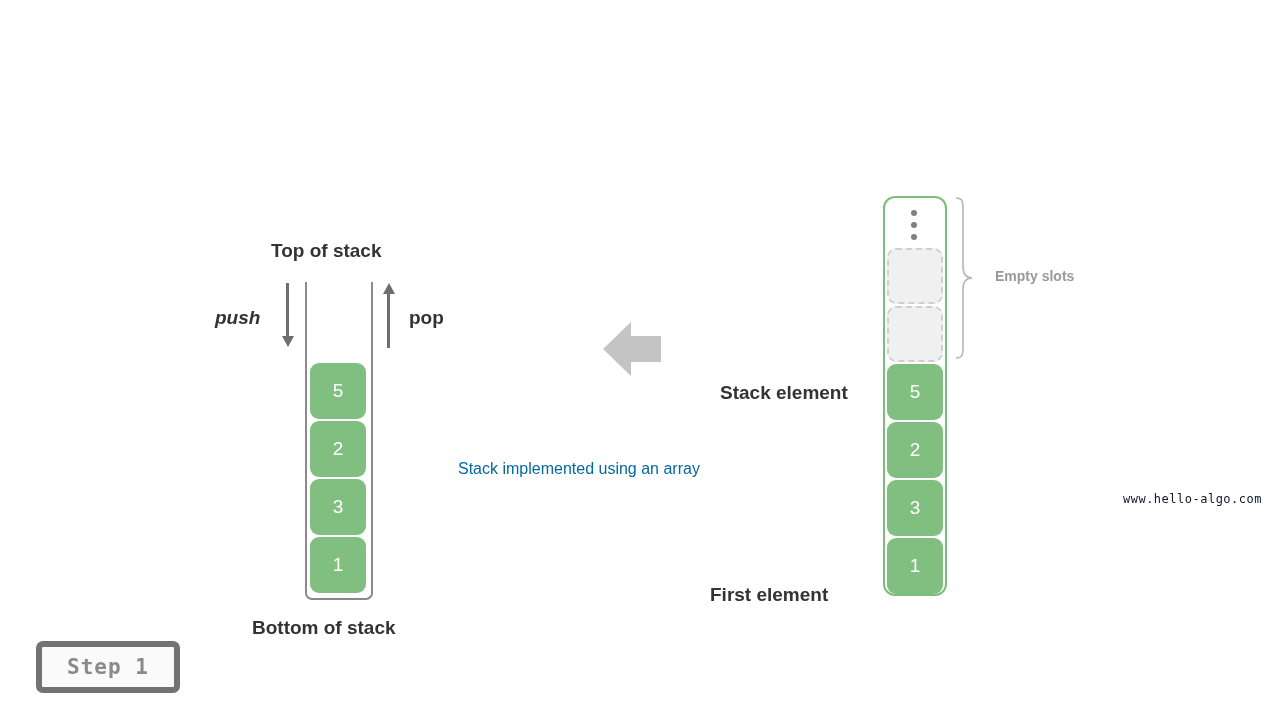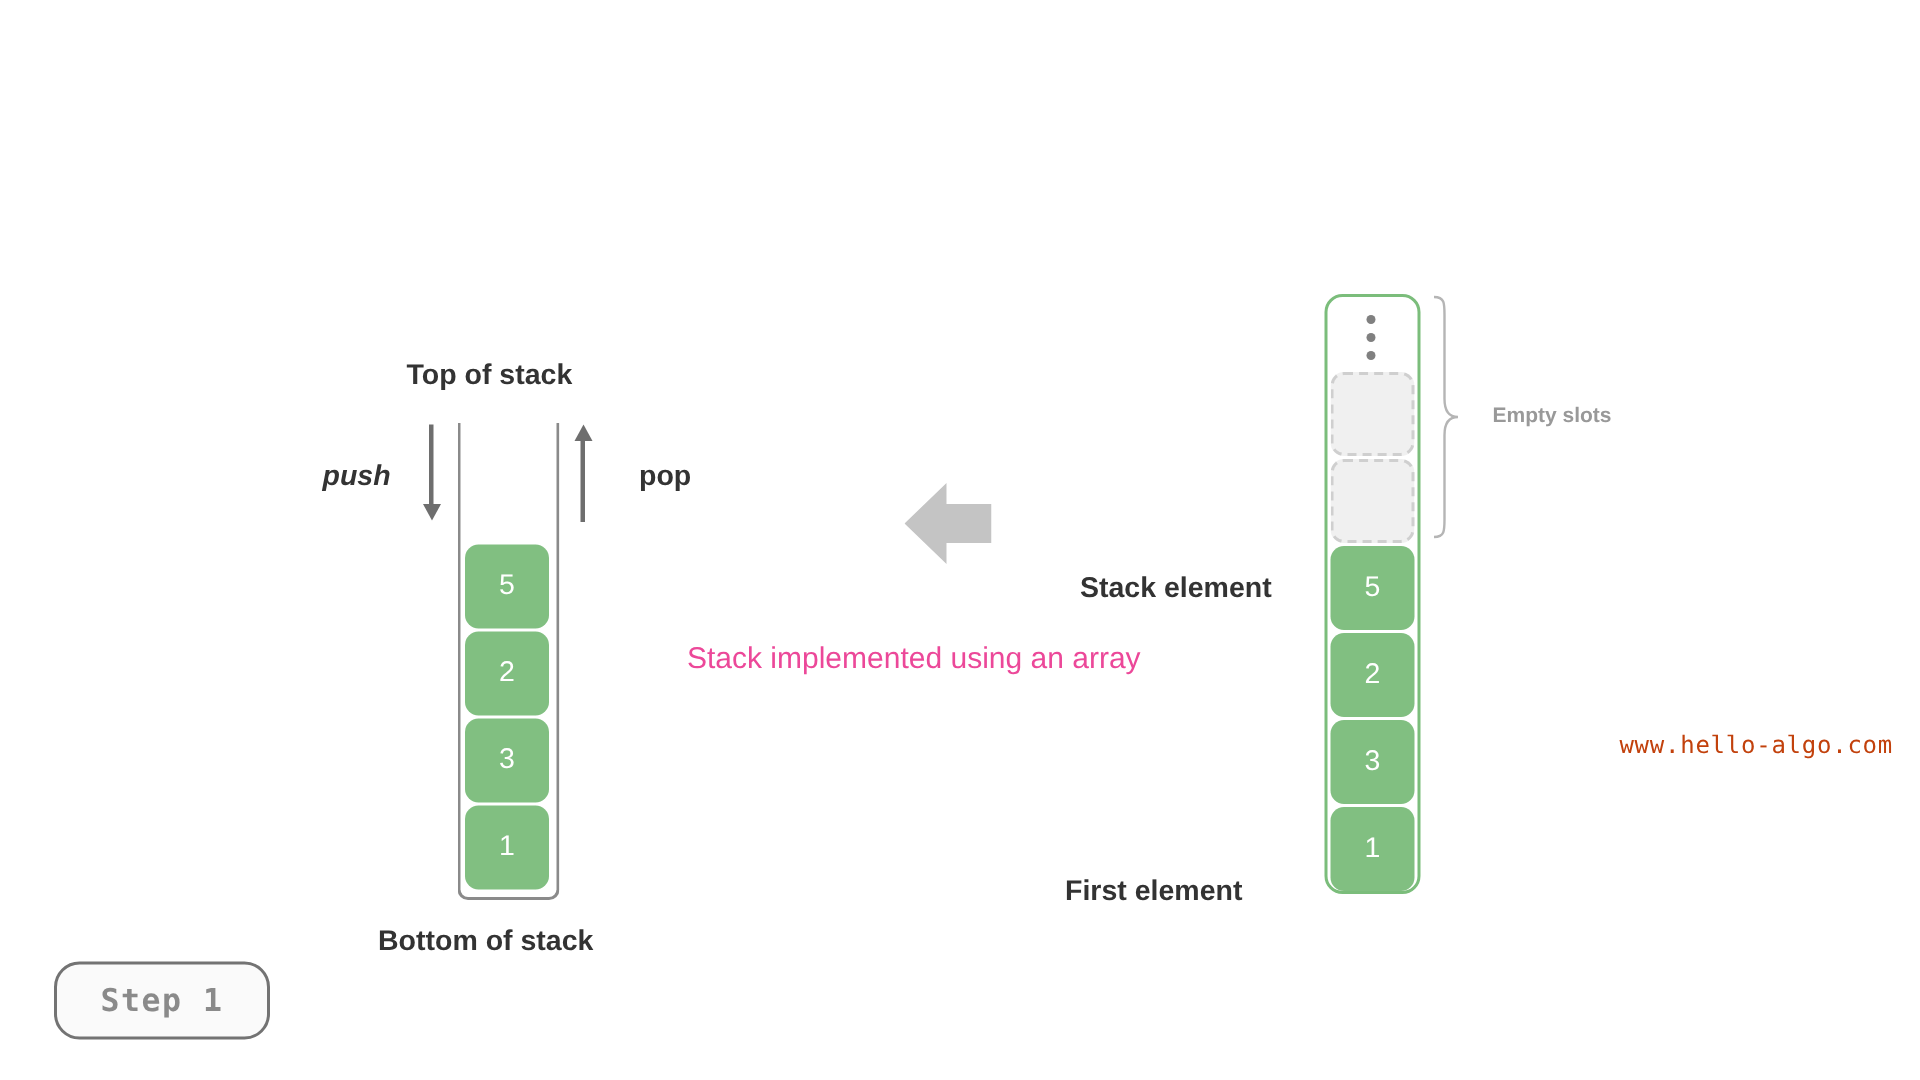--- a/index.html
+++ b/index.html
@@ -31,24 +31,25 @@
   }
   .label-gray {
     position: absolute;
     font-size: 14px;
     font-weight: bold;
     color: #999999;
     white-space: nowrap;
   }
   .caption {
     position: absolute;
-    font-size: 20px;
+    font-size: 16px;
     font-weight: normal;
-    color: #ec4899;
+    color: #0369a1;
     white-space: nowrap;
+    margin-top: 32px;
   }
 
   
   #stack-container {
     position: absolute;
     left: 305px;
     top: 282px;
     width: 68px;
     height: 318px;
     box-sizing: border-box;
@@ -173,54 +174,54 @@
   }
 
   
   #step-badge {
     position: absolute;
     left: 36px;
     top: 641px;
     width: 144px;
     height: 52px;
     box-sizing: border-box;
-    border: 2px solid #737373;
-    border-radius: 17px;
+    border: 6px solid #737373;
+    border-radius: 7px;
     background: #fafafa;
     display: flex;
     align-items: center;
     justify-content: center;
     font-family: "DejaVu Sans Mono", monospace;
     font-size: 21px;
     font-weight: bold;
     color: #8a8a8a;
     letter-spacing: 1px;
   }
 
   
   #watermark {
     position: absolute;
     right: 18px;
     bottom: 14px;
     font-family: "DejaVu Sans Mono", monospace;
-    font-size: 16px;
-    color: #c2410c;
+    font-size: 12px;
+    color: #0f172a;
     letter-spacing: 0.5px;
   }
 </style>
 </head>
 <body>
 
 <div class="canvas">
 
   <div class="label-bold" style="left:271px; top:240px;">Top of stack</div>
 
   <div class="label-bold" style="left:215px; top:307px;font-style:italic;">push</div>
 
-  <div class="label-bold" style="left:426px; top:307px;">pop</div>
+  <div class="label-bold" style="left:409px; top:307px;">pop</div>
 
   <div class="vline" style="left:286px; top:283px; height:54px;"></div>
   <div class="arrow-head-down" style="left:282px; top:336px;"></div>
 
   <div class="vline" style="left:387px; top:294px; height:54px;"></div>
   <div class="arrow-head-up" style="left:383px; top:283px;"></div>
 
   <div id="stack-container"></div>
 
   <div class="stack-cells">

